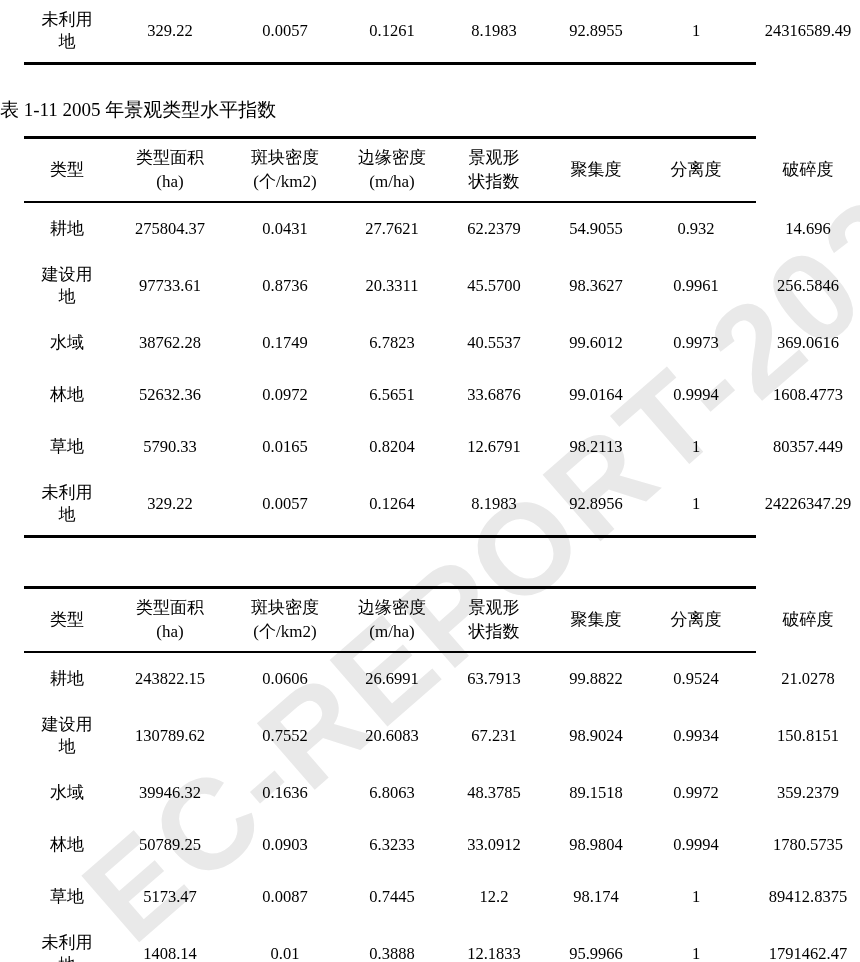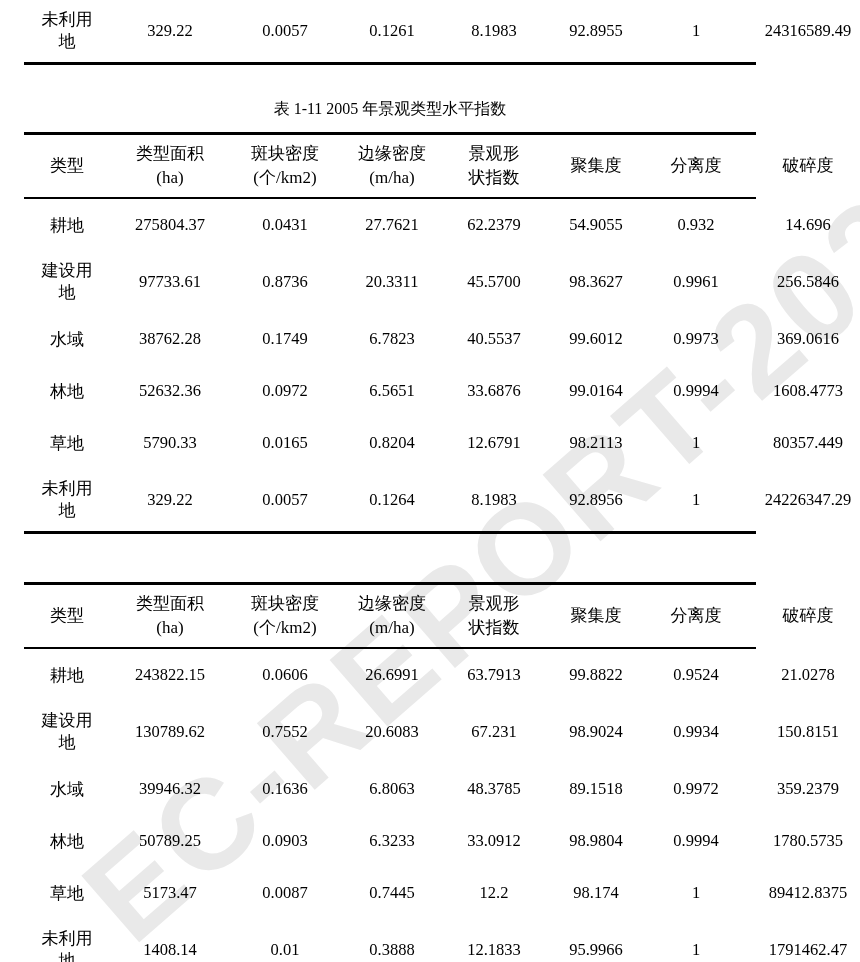--- a/index.html
+++ b/index.html
@@ -57,22 +57,22 @@
     border-top: 3px solid #000000;
     margin: 0 24px 0 24px;
     font-size: 0;
     line-height: 0;
   }
   .rule.thin {
     border-top-width: 2px;
   }
 
   .caption {
-    text-align: center;
-    font-size: 16px;
+    text-align: left;
+    font-size: 19px;
     line-height: 1.2;
     padding: 0;
   }
 
   table.idx {
     border-collapse: collapse;
     width: 808px;
     margin: 0 24px;
     table-layout: fixed;
   }

